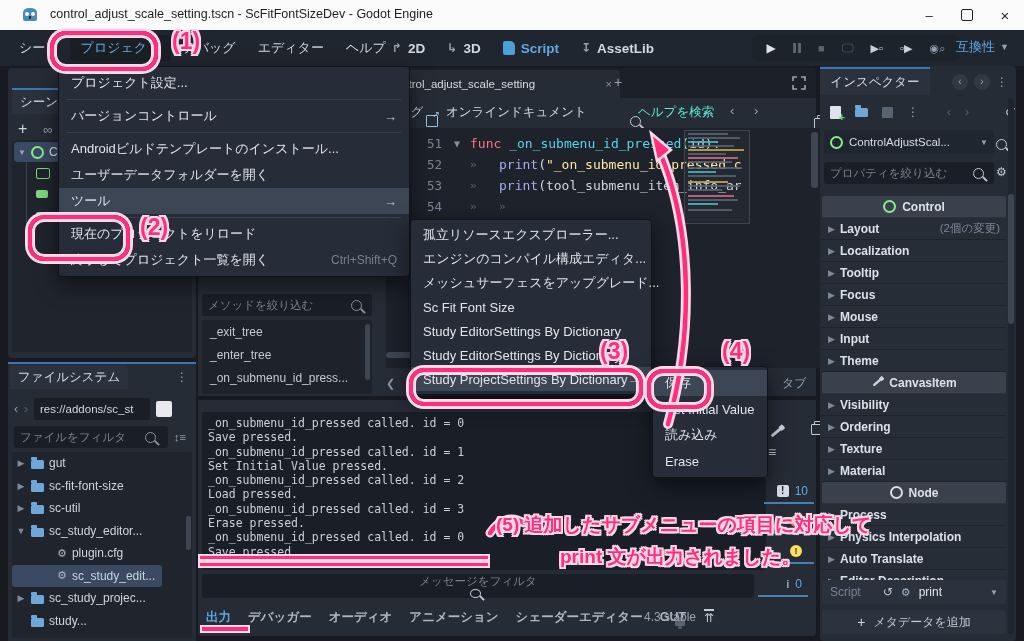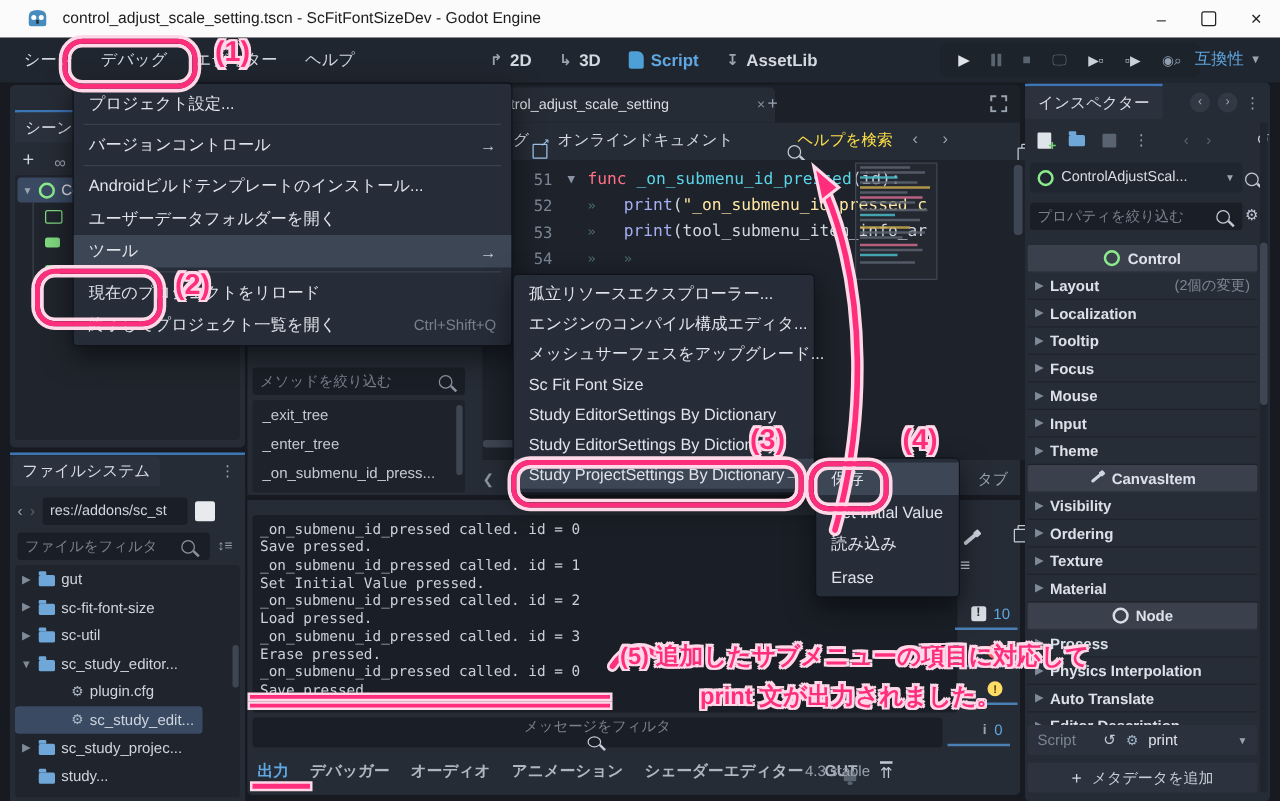--- a/index.html
+++ b/index.html
@@ -113,20 +113,21 @@
         </div>
       <div class="wbtn">
           <span style="font-size:15px;">×</span>
         </div>
     </div>
   </div>
 
   <div id="menubar" class="abs">
     <div id="menu-items" class="abs flex" style="left:8px;top:5px;gap:0;">
         <div class="mitem">シーン</div>
+        <div class="mitem active">プロジェクト</div>
         <div class="mitem">デバッグ</div>
         <div class="mitem">エディター</div>
         <div class="mitem">ヘルプ</div>
       </div>
     <div id="workspaces" class="abs flex" style="left:392px;top:5px;height:26px;gap:22px;">
         <div class="ws">
           <span class="wi">↱</span>
           <span>2D</span>
         </div>
         <div class="ws">
@@ -267,21 +268,21 @@
     </svg>
   </div>
 
   <div class="abs" style="left:198px;top:98px;width:618px;height:298px;background:var(--panel);">
 
     <div class="abs flex" style="left:0;top:0;width:618px;height:28px;">
       <span class="abs" style="left:174px;top:6px;color:#d2d8e0;font-size:12.5px;">デバッグ</span>
       <span class="extlink abs" style="left:228px;top:9px;"></span>
       <span class="abs" style="left:248px;top:6px;color:#d2d8e0;font-size:12.5px;">オンラインドキュメント</span>
       <span class="srch abs" style="left:420px;top:9px;color:#c2cad6;"></span>
-      <span class="abs" style="left:440px;top:6px;color:#fde047;font-size:12.5px;">ヘルプを検索</span>
+      <span class="abs" style="left:440px;top:6px;color:#5eead4;font-size:12.5px;">ヘルプを検索</span>
       <span class="abs" style="left:532px;top:5px;color:#9aa3b0;font-size:13px;">‹</span>
       <span class="abs" style="left:556px;top:5px;color:#9aa3b0;font-size:13px;">›</span>
       <span class="copyic abs" style="left:596px;top:8px;color:#c2cad6;"></span>
     </div>
 
     <div class="inputbox abs" style="left:4px;top:196px;width:158px;height:22px;justify-content:space-between;">
       <span>メソッドを絞り込む</span>
       <span class="srch" style="color:#8a93a1;margin-right:4px;"></span>
     </div>
     <div class="inset abs" style="left:4px;top:222px;width:170px;height:74px;">

